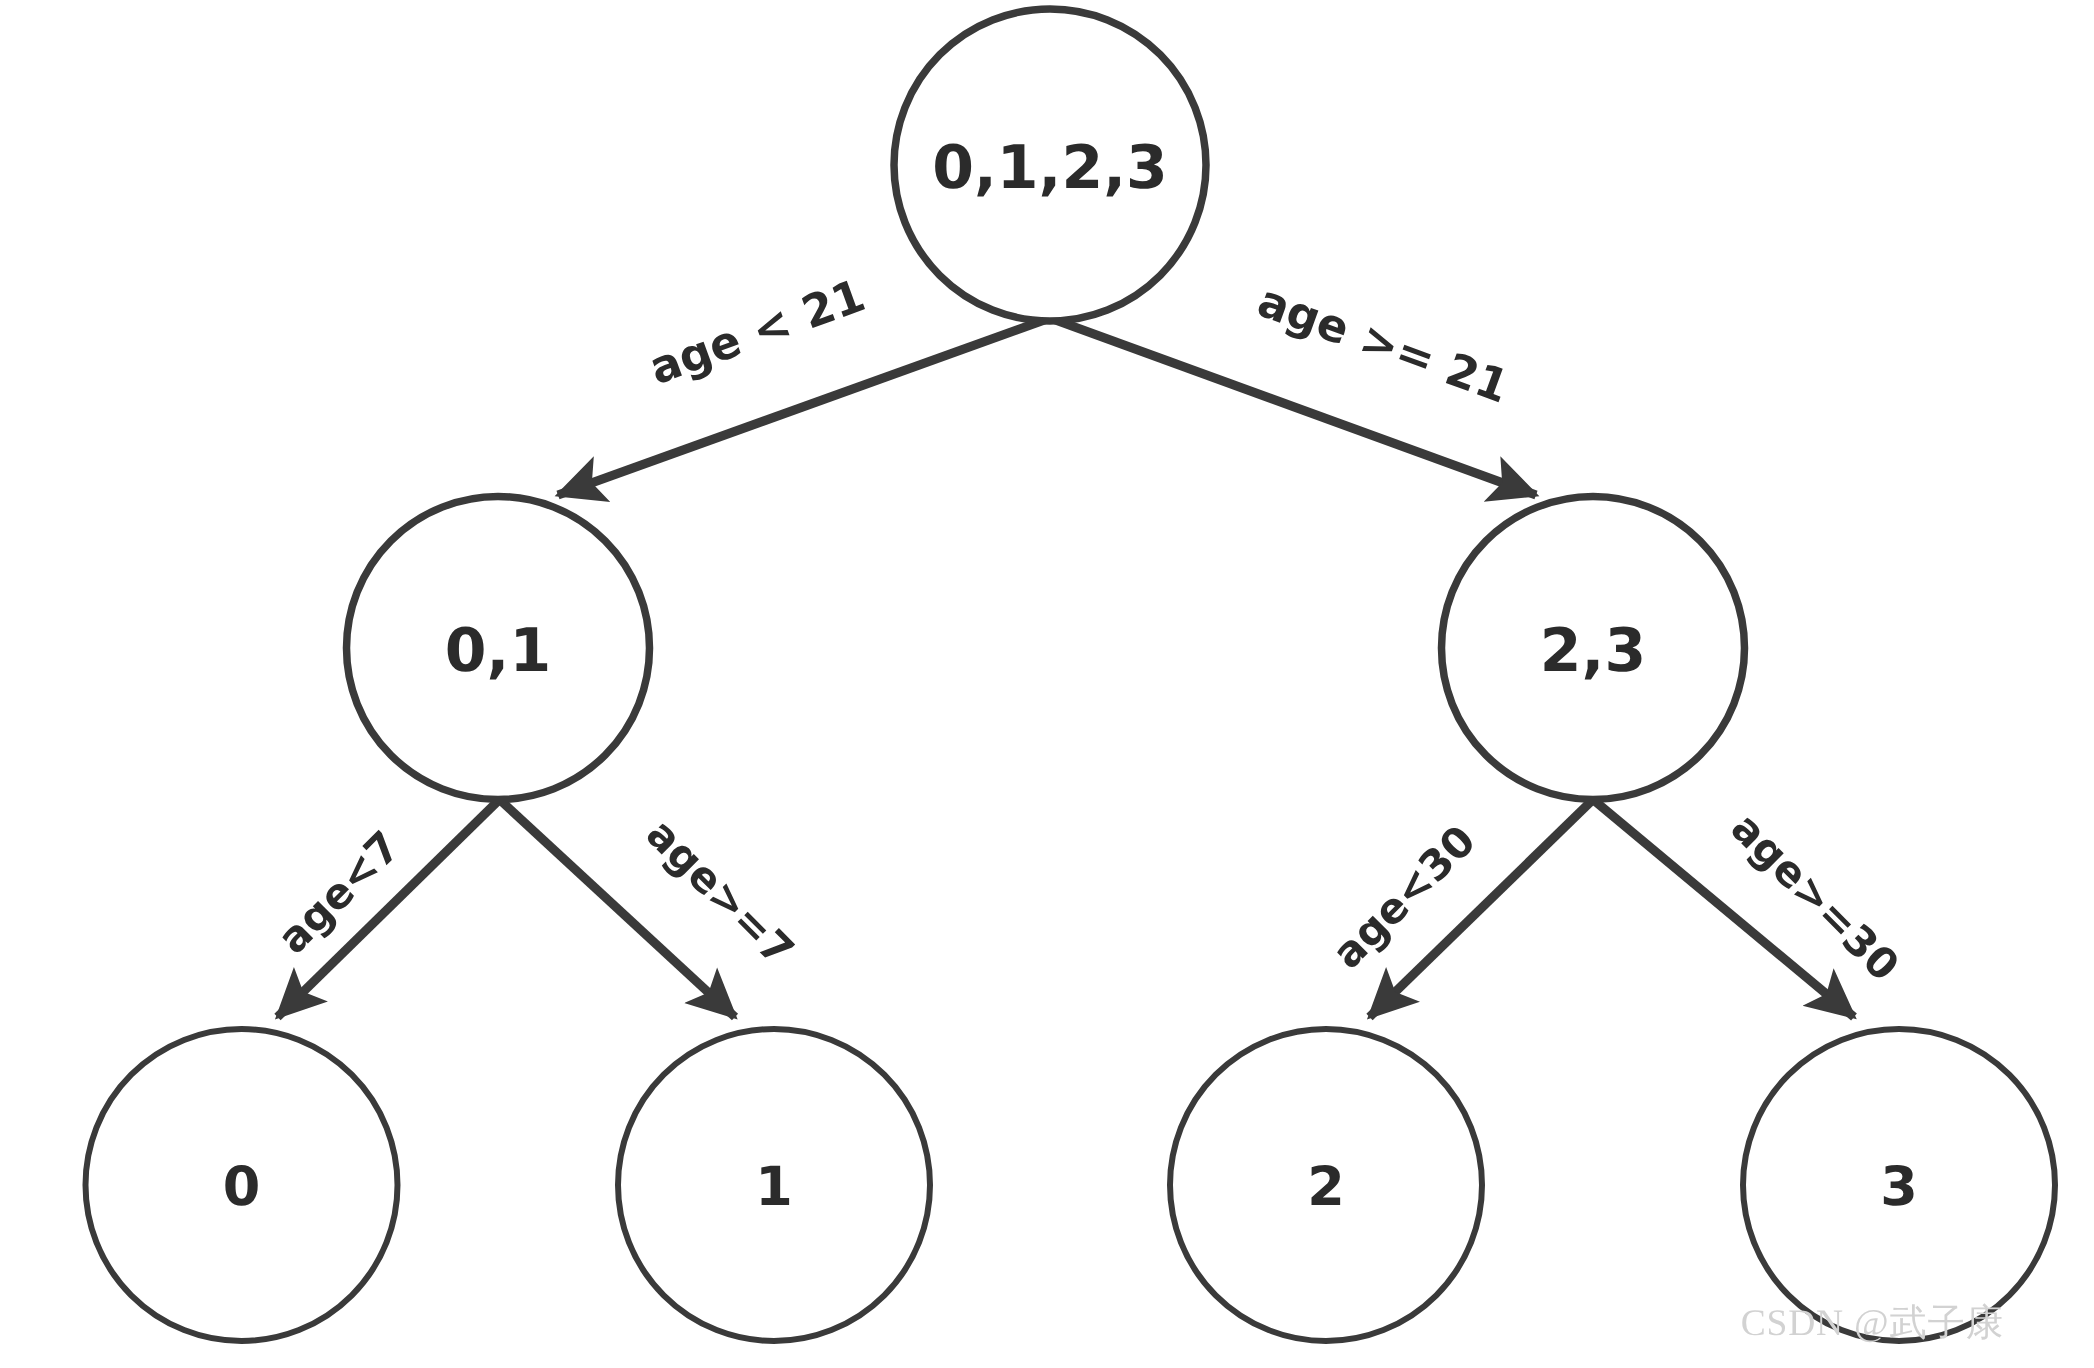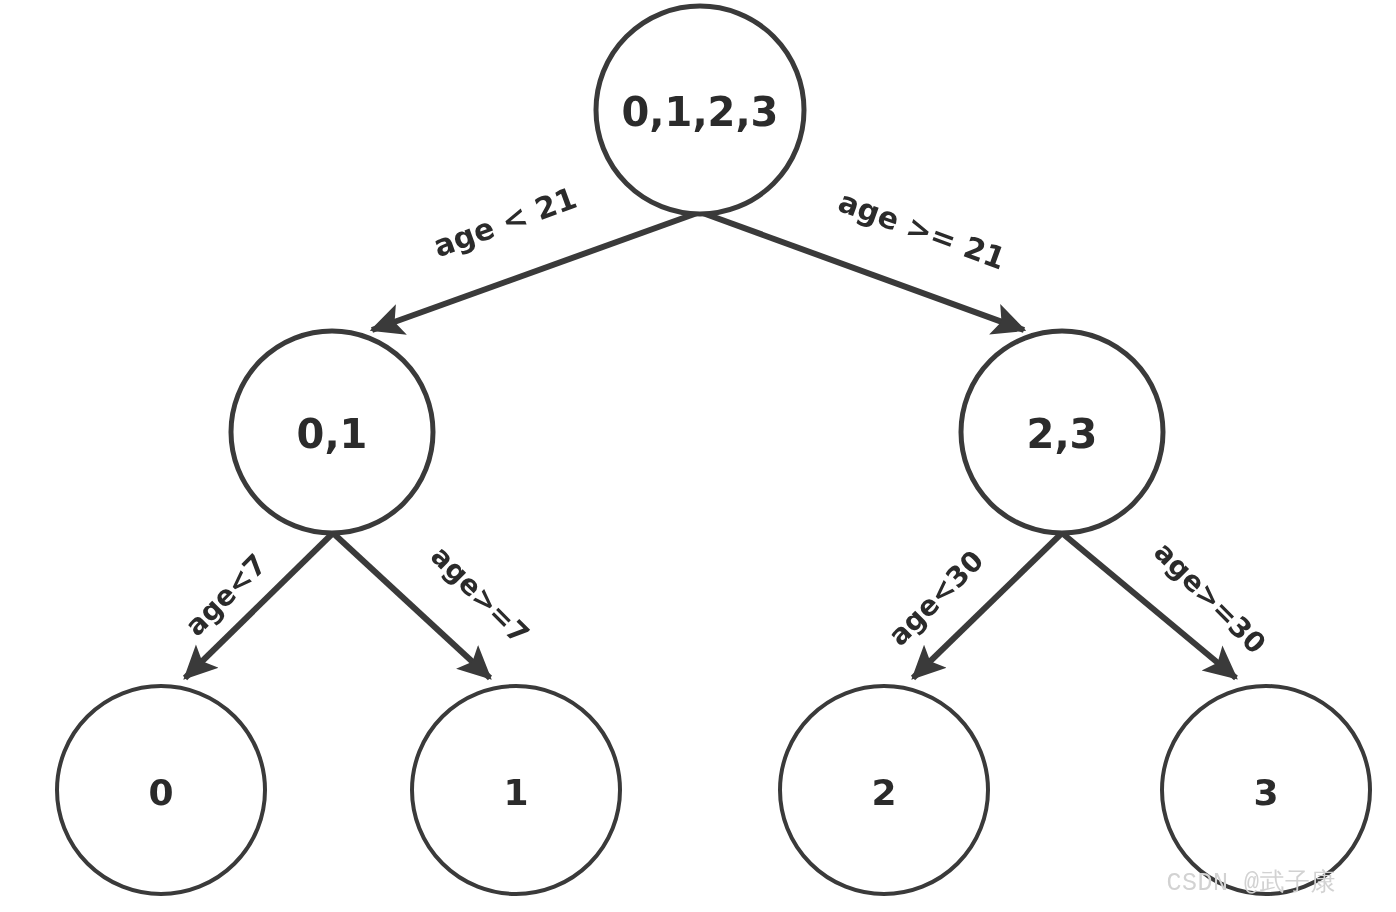--- a/index.html
+++ b/index.html
@@ -51,21 +51,21 @@
     text-anchor: middle;
     dominant-baseline: central;
     white-space: pre;
   }
   .edge-label.big { font-size: 30px; }
   .edge-label.small { font-size: 28px; }
   .watermark-text {
     position: absolute;
     right: 18px;
     bottom: 14px;
-    font-family: Liberation Mono, monospace;
+    font-family: Liberation Serif, serif;
     font-size: 25px;
     color: #d2d2d2;
     letter-spacing: 0.5px;
     user-select: none;
     white-space: nowrap;
   }
 </style>
 </head>
 <body>
 

